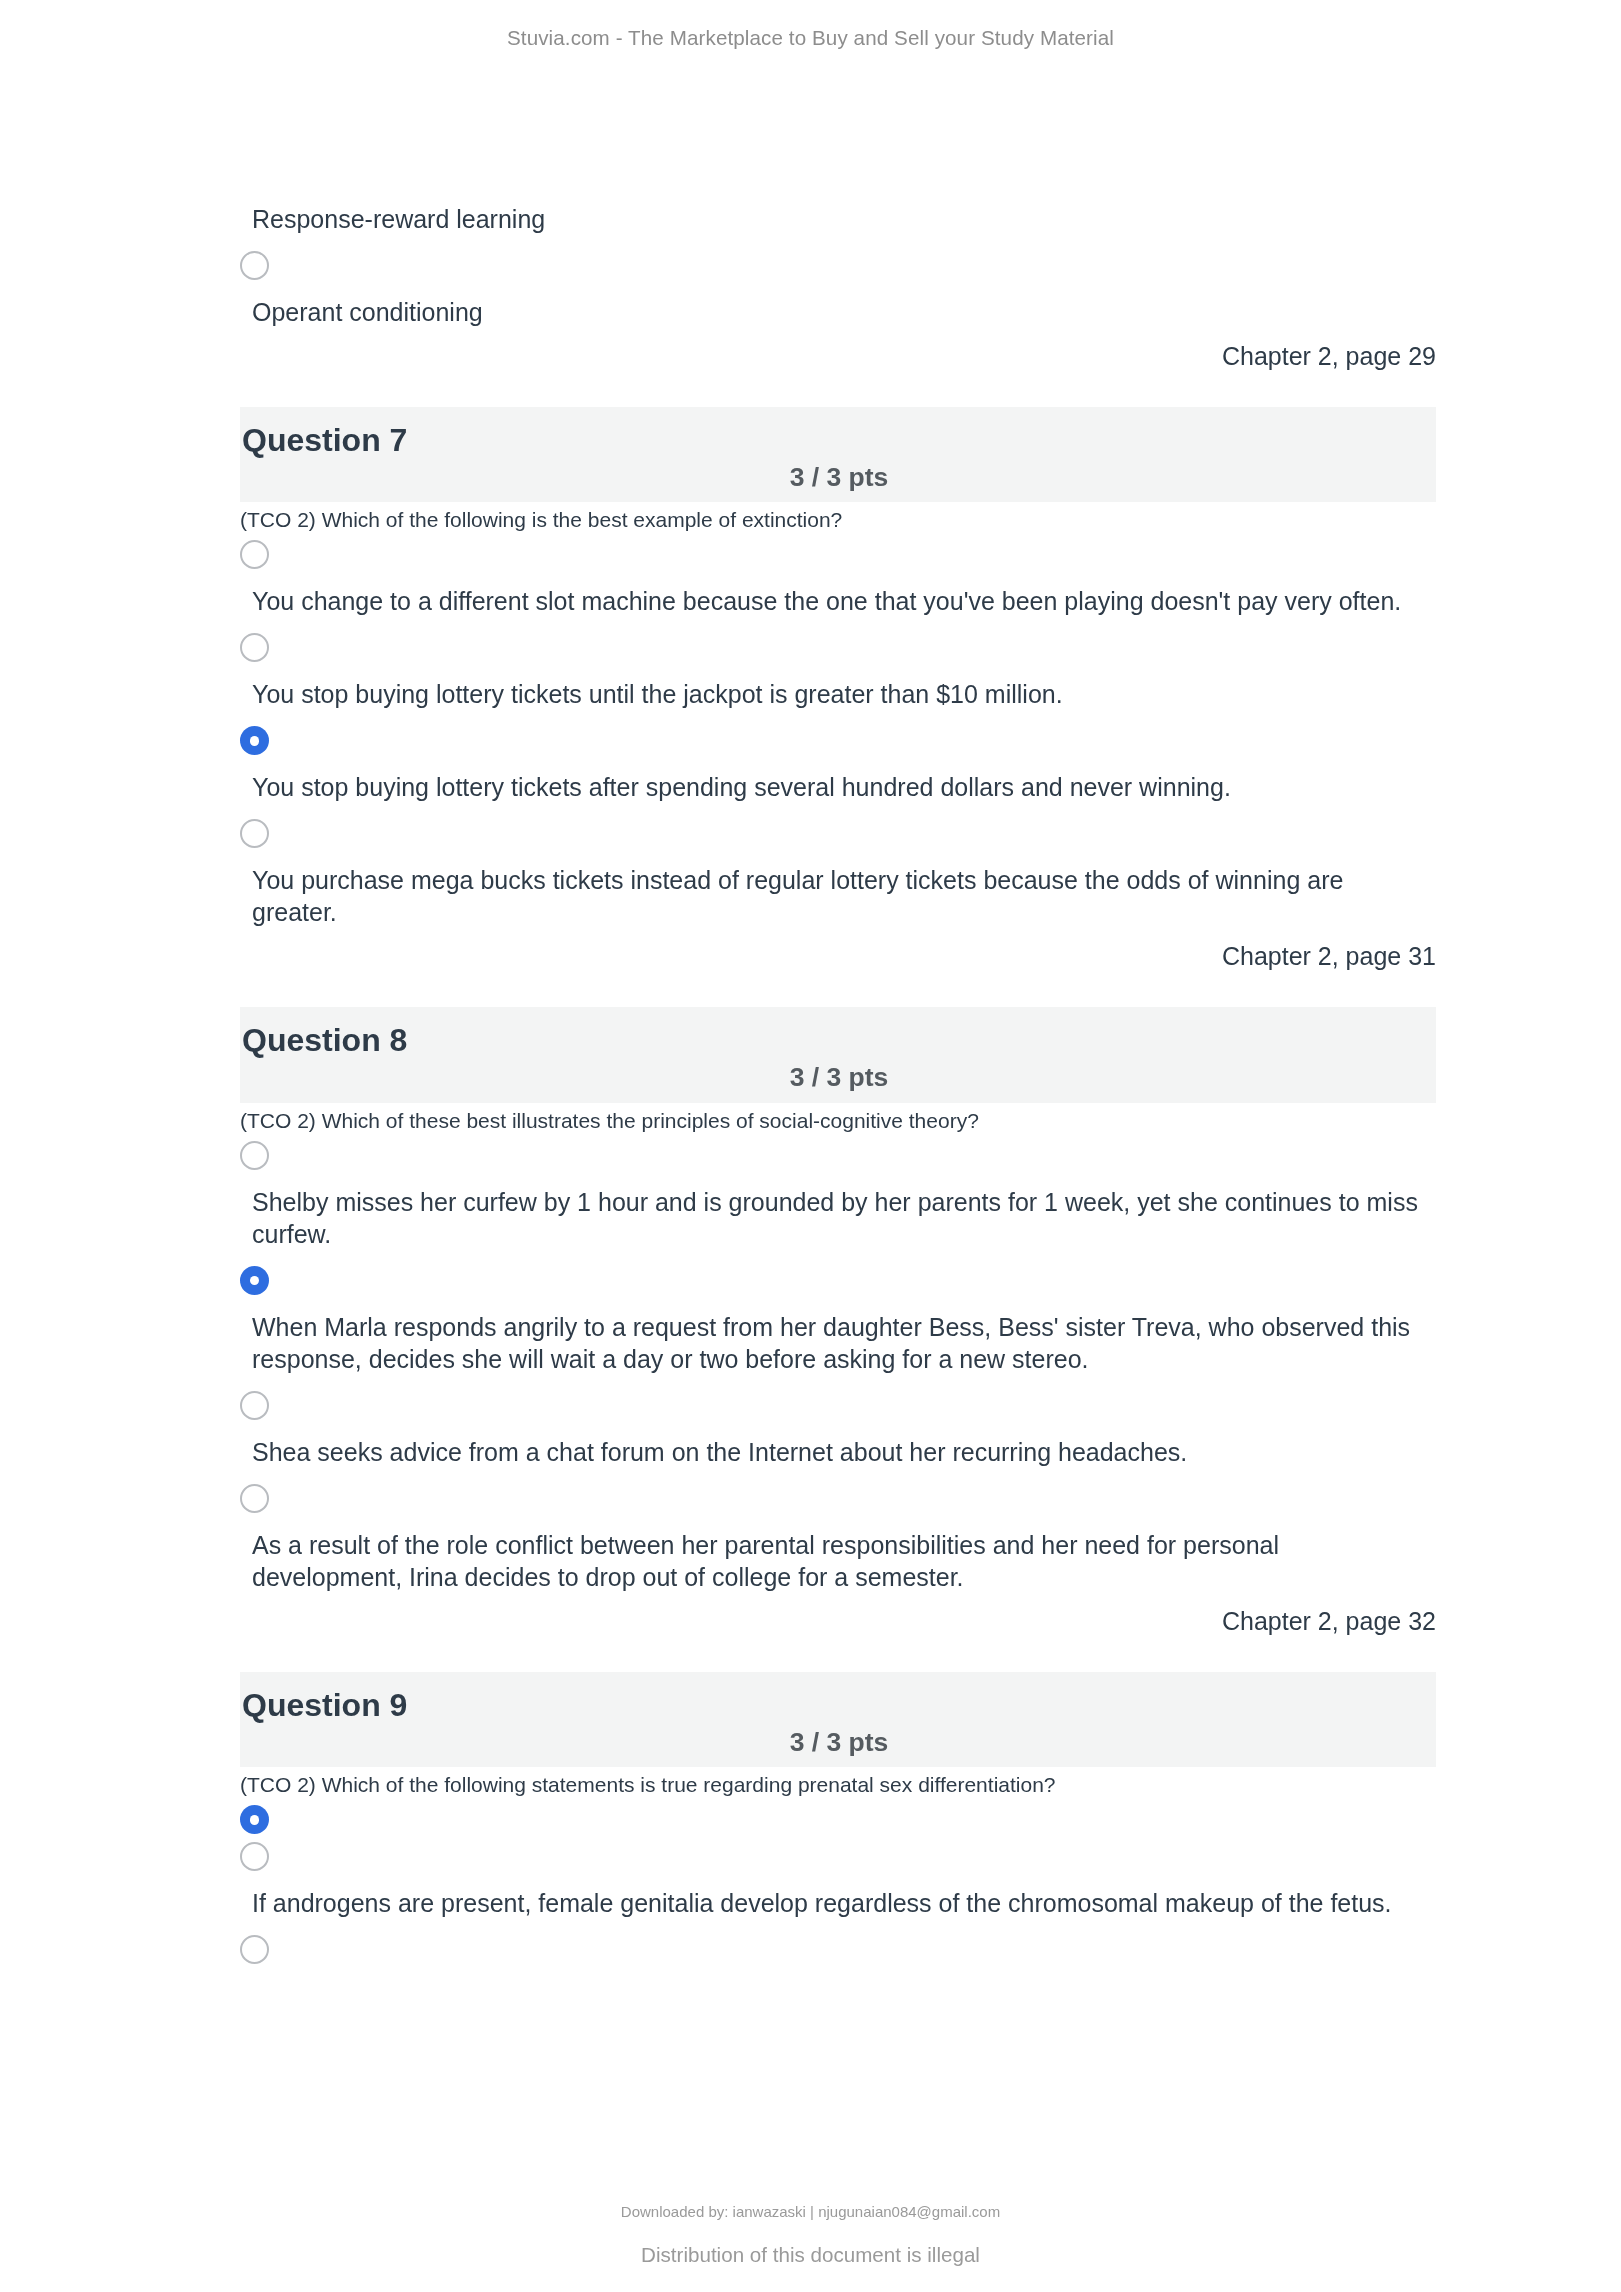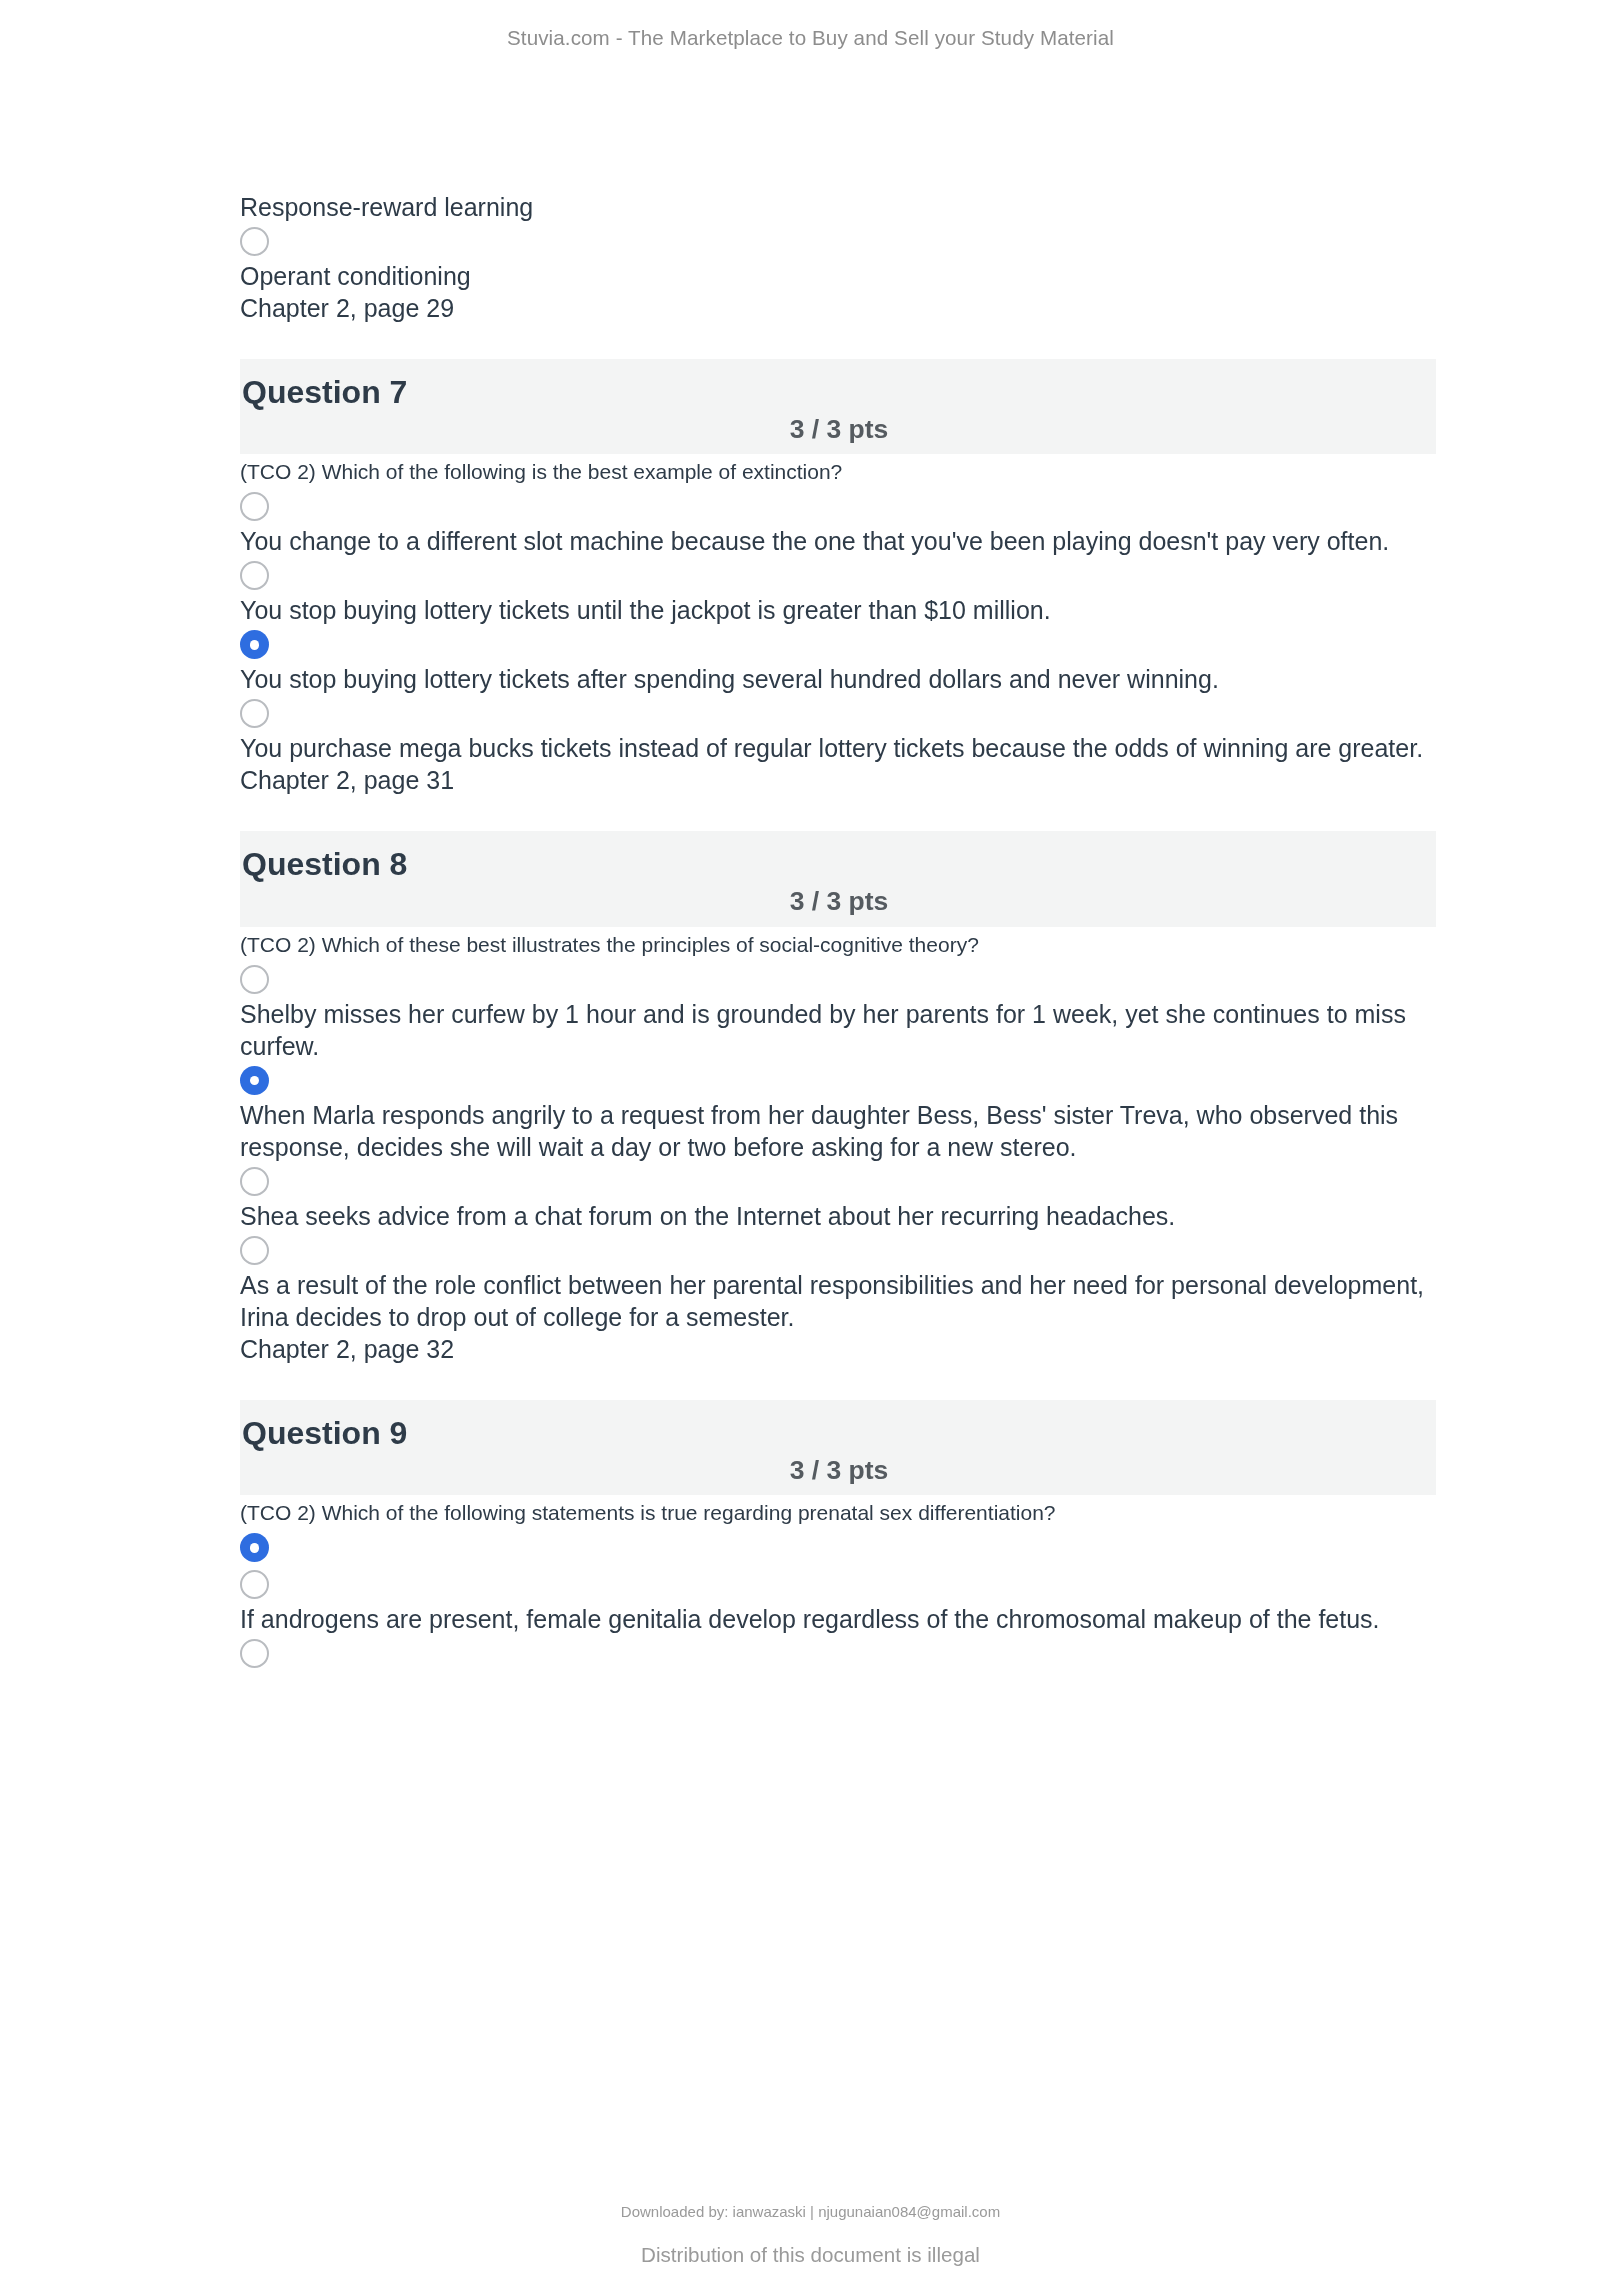--- a/index.html
+++ b/index.html
@@ -44,31 +44,32 @@
     position: absolute;
     left: 240px;
     top: 191px;
     width: 1196px;
   }
 
   .ans-text {
     font-size: 25px;
     line-height: 32px;
     color: #2e3b48;
-    margin: 0;
+    margin: 12px;
     padding: 0;
     font-family: "Liberation Sans", sans-serif;
   }
 
   .ref-line {
     font-size: 25px;
     line-height: 32px;
     color: #2e3b48;
     margin: 0;
     font-family: "Liberation Sans", sans-serif;
+    text-align: right;
   }
 
   
   .radio {
     width: 29px;
     height: 29px;
     border-radius: 50%;
     display: block;
     position: relative;
     flex: none;

